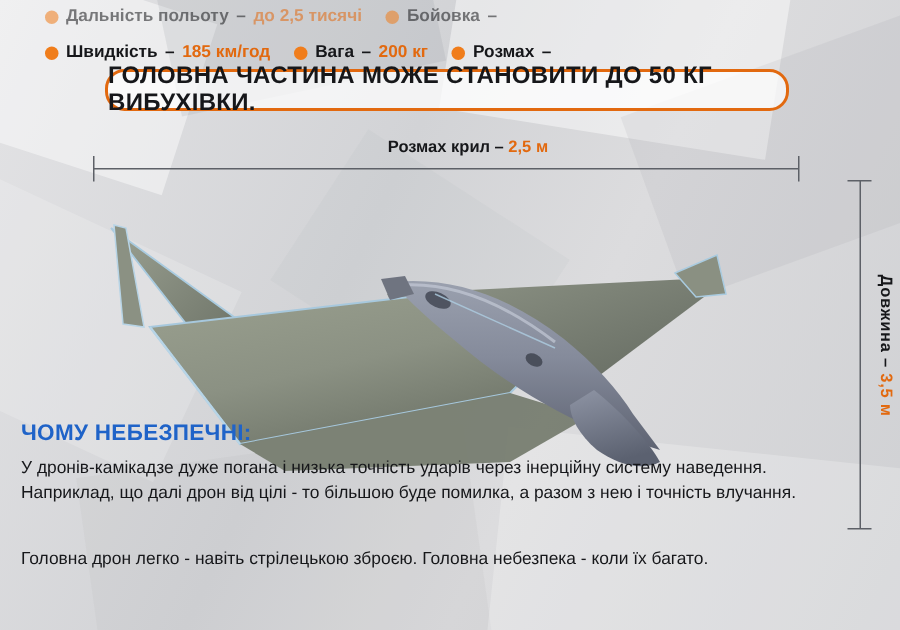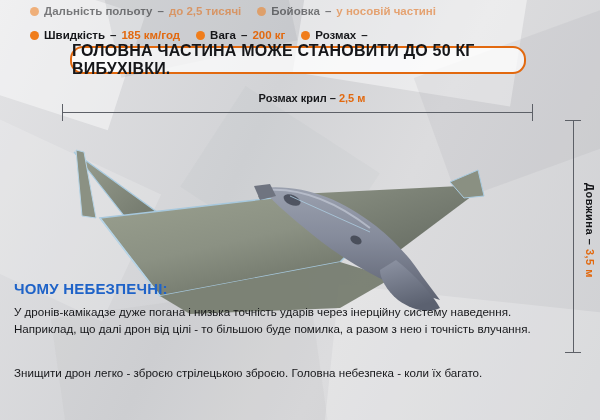--- a/index.html
+++ b/index.html
@@ -219,21 +219,20 @@
       <div class="fact">
         <span class="bullet"></span>
         <span class="fact-label">Дальність польоту</span>
         <span class="dash">–</span>
         <span class="fact-value">до 2,5 тисячі</span>
       </div>
       <div class="fact">
         <span class="bullet"></span>
         <span class="fact-label">Бойовка</span>
         <span class="dash">–</span>
-        <span class="fact-value">у носовій частині</span>
       </div>
     </div>
     <div class="fact-row">
       <div class="fact">
         <span class="bullet"></span>
         <span class="fact-label">Швидкість</span>
         <span class="dash">–</span>
         <span class="fact-value">185 км/год</span>
       </div>
       <div class="fact">
@@ -321,16 +320,16 @@
       <path d="M214 86 L230 84 L236 96 L220 100 Z" fill="#6f7480"></path>
 
       <path d="M250 96 L330 132" fill="none" stroke="#aecde1" stroke-width="1" opacity="0.8"></path>
       <path d="M60 118 L120 196" fill="none" stroke="#b9d6e8" stroke-width="1.4" opacity="0.9"></path>
     </svg>
   </div>
 
   <div class="why">
     <div class="why-title">ЧОМУ НЕБЕЗПЕЧНІ:</div>
     <p class="why-p">У дронів-камікадзе дуже погана і низька точність ударів через інерційну систему наведення. Наприклад, що далі дрон від цілі - то більшою буде помилка, а разом з нею і точність влучання.</p>
-    <p class="why-p2">Знищити дрон легко -  зброєю стрілецькою зброєю. Головна небезпека - коли їх багато.</p>
+    <p class="why-p2">Головна дрон легко -  навіть стрілецькою зброєю. Головна небезпека - коли їх багато.</p>
   </div>
 
 </div>
 
 </body></html>

